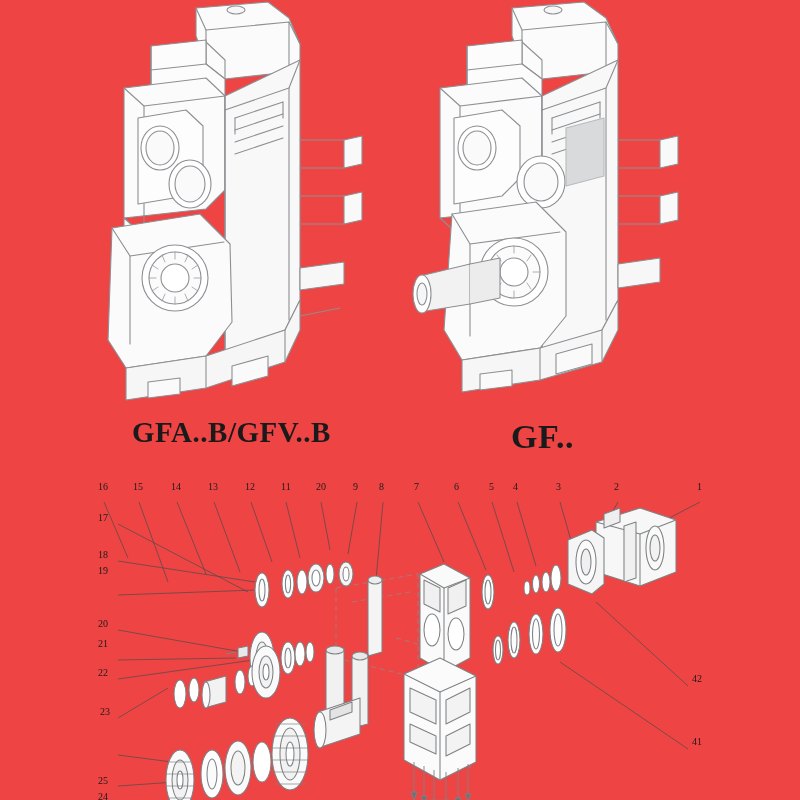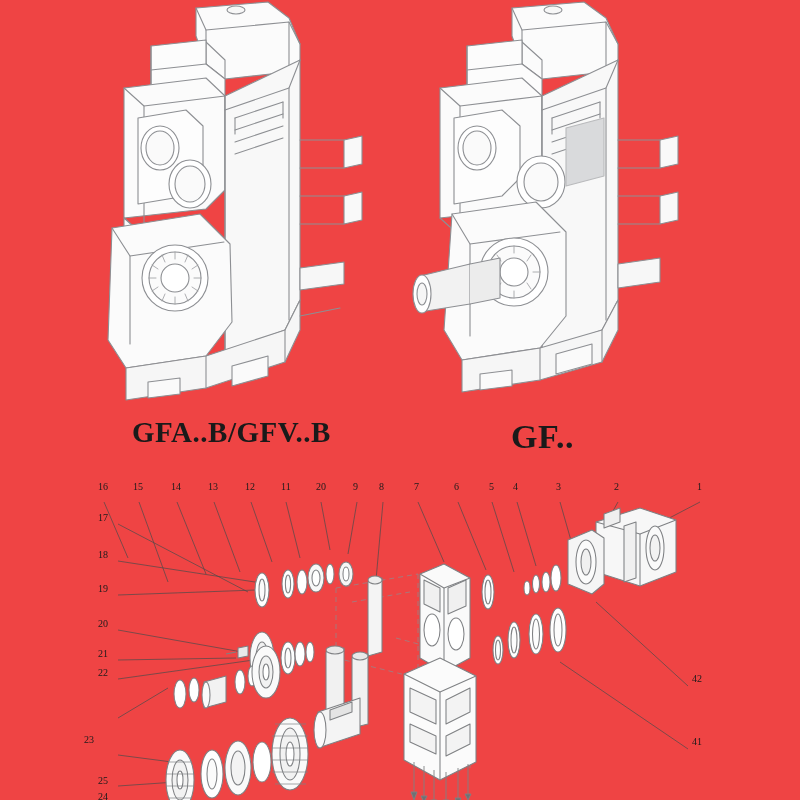--- a/index.html
+++ b/index.html
@@ -437,25 +437,25 @@
     <div class="num" style="left:414px; top:20px;">7</div>
     <div class="num" style="left:454px; top:20px;">6</div>
     <div class="num" style="left:489px; top:20px;">5</div>
     <div class="num" style="left:513px; top:20px;">4</div>
     <div class="num" style="left:556px; top:20px;">3</div>
     <div class="num" style="left:614px; top:20px;">2</div>
     <div class="num" style="left:697px; top:20px;">1</div>
 
     <div class="num" style="left:98px; top:51px;">17</div>
     <div class="num" style="left:98px; top:88px;">18</div>
-    <div class="num" style="left:98px; top:122px;text-align:right;">19</div>
+    <div class="num" style="left:98px; top:104px;text-align:right;">19</div>
     <div class="num" style="left:98px; top:157px;">20</div>
-    <div class="num" style="left:98px; top:187px;">21</div>
+    <div class="num" style="left:98px; top:177px;">21</div>
     <div class="num" style="left:98px; top:206px;text-align:center;">22</div>
-    <div class="num" style="left:84px; top:245px;margin-top:28px;">23</div>
+    <div class="num" style="left:100px; top:245px;">23</div>
     <div class="num" style="left:98px; top:282px;margin-top:48px;">24</div>
     <div class="num" style="left:98px; top:314px;">25</div>
 
     <div class="num" style="left:692px; top:212px;">42</div>
     <div class="num" style="left:692px; top:275px;">41</div>
   </div>
 
 </div>
 
 </body></html>

